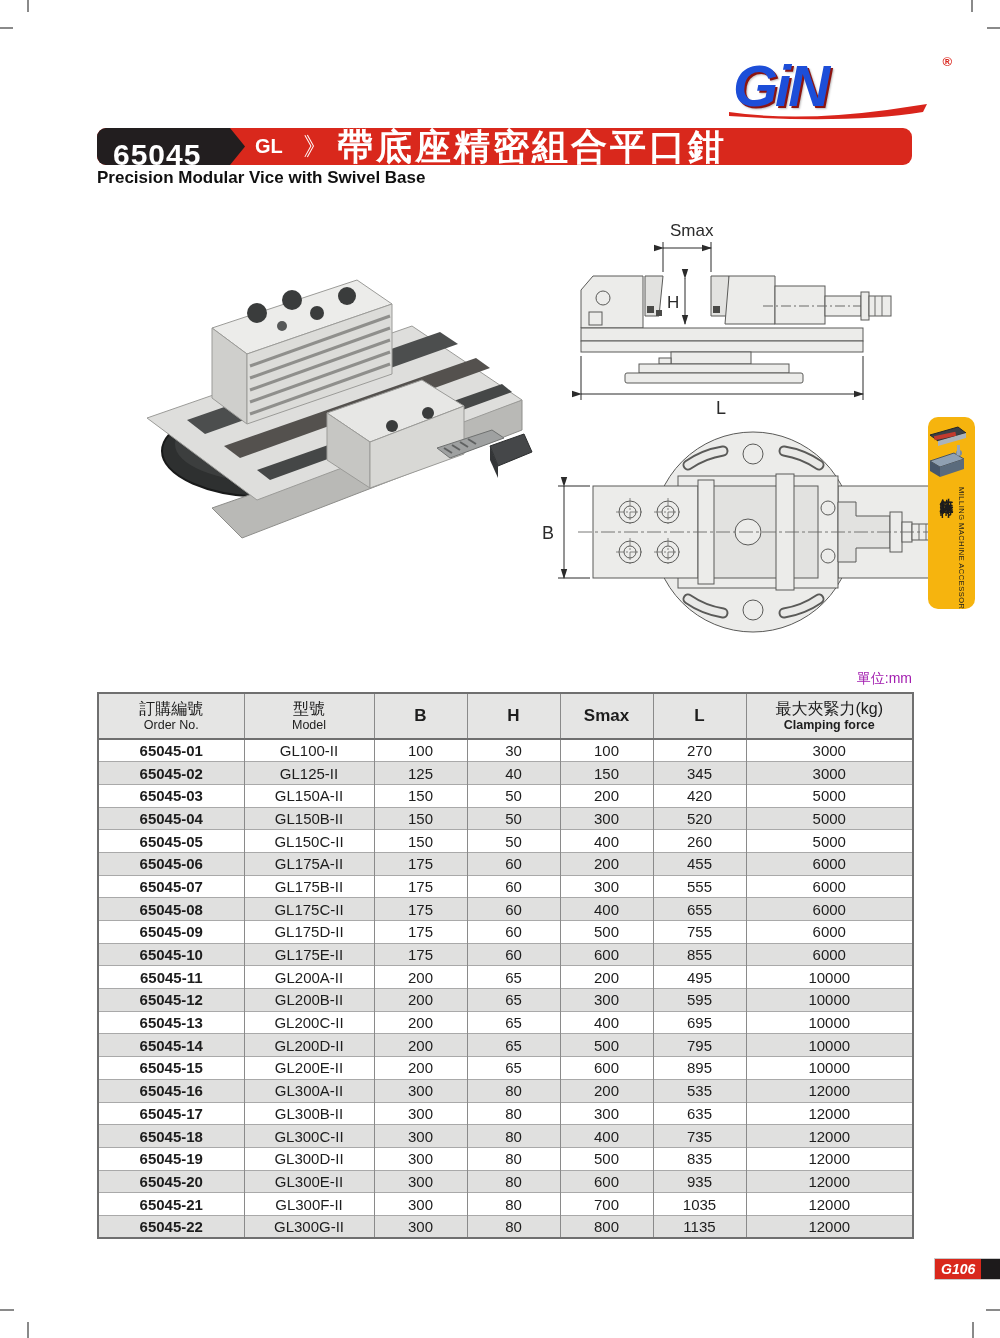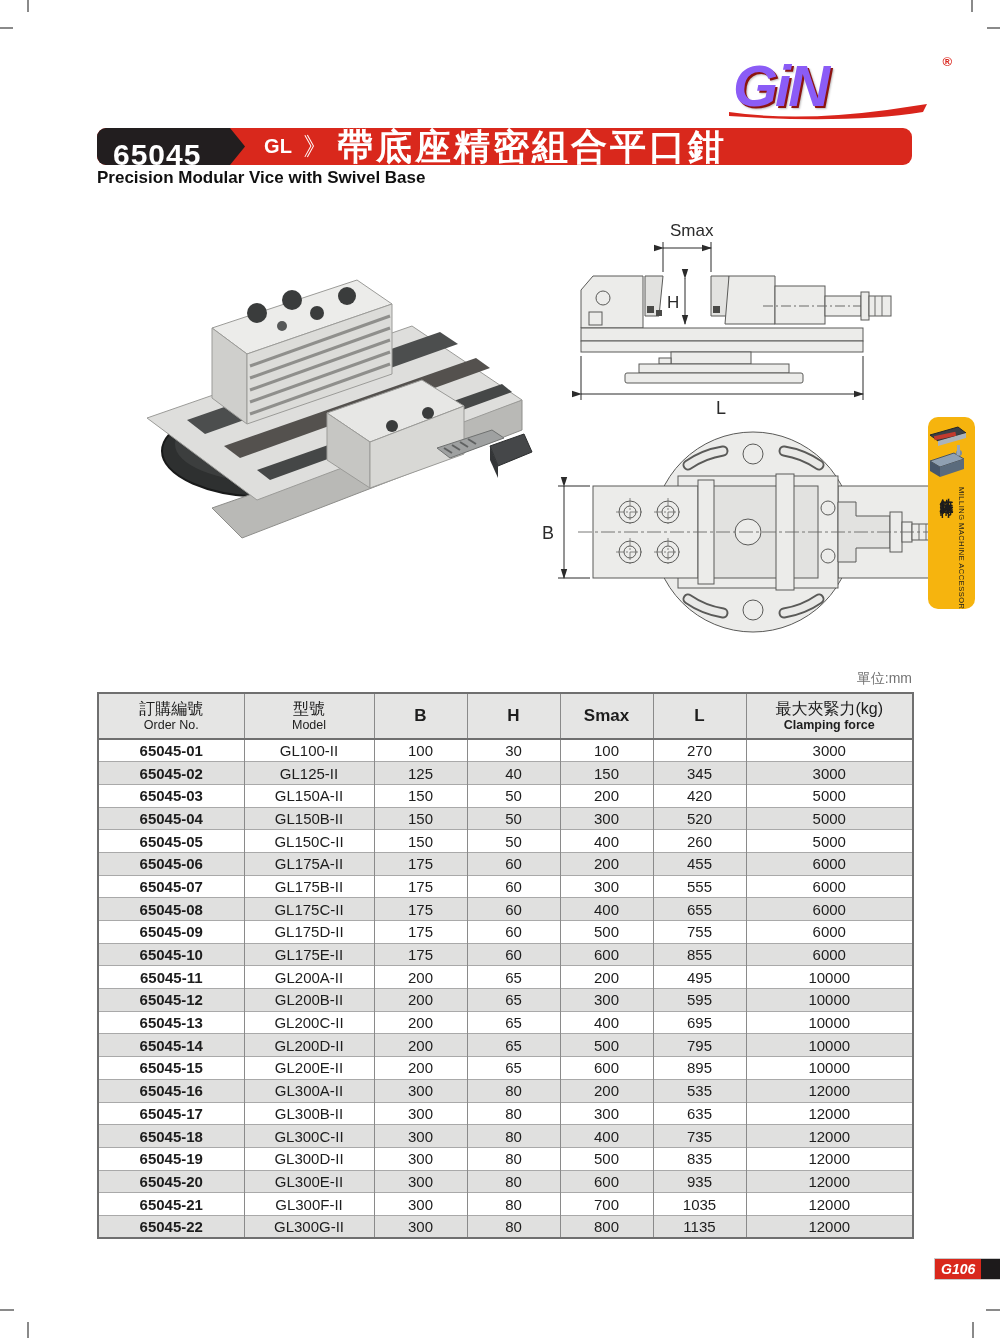--- a/index.html
+++ b/index.html
@@ -6,33 +6,33 @@
   html,body { background:#ffffff; }
   body { font-family:"Liberation Sans","DejaVu Sans",sans-serif; }
   .page { position:relative; width:1000px; height:1338px; background:#fff; overflow:hidden; }
 
   
   .crop { position:absolute; background:#8a8a8a; }
 
   
   .logo { position:absolute; top:56px; right:52px; width:215px; height:66px; }
   .logo-text { font-style:italic; font-weight:bold; font-size:58px; letter-spacing:-3px;
-    color:#8b5cf6; text-shadow:2px 2px 0 #8c1410, 3px 3px 2px rgba(0,0,0,.25);
+    color:#1d4ed8; text-shadow:2px 2px 0 #8c1410, 3px 3px 2px rgba(0,0,0,.25);
     font-family:"Liberation Sans",sans-serif; line-height:60px; }
   .logo-reg { position:absolute; top:-2px; right:-4px; font-size:13px; color:#d9251c; font-weight:bold; font-style:normal;}
   .logo-swoosh { position:absolute; left:-6px; bottom:2px; width:210px; height:18px; }
 
   
   .titlebar { position:absolute; left:97px; top:128px; width:815px; height:37px; }
   .titlebar .red { position:absolute; inset:0; background:#d9281c; border-radius:9px; }
   .titlebar .black { position:absolute; left:0; top:0; width:148px; height:37px; background:#221e1f;
     border-radius:9px 0 0 9px; clip-path:polygon(0 0, calc(100% - 15px) 0, 100% 50%, calc(100% - 15px) 100%, 0 100%);
     display:flex; align-items:center; }
   .code { color:#fff; font-weight:bold; font-size:30px; letter-spacing:1px; padding-left:16px; line-height:37px;margin-top:16px; }
-  .series { position:absolute; left:158px; top:0; width:46px; text-align:center; color:#fff; font-weight:bold; font-size:20px; line-height:37px; }
+  .series { position:absolute; left:158px; top:0; width:46px; text-align:left; color:#fff; font-weight:bold; font-size:20px; line-height:37px; }
   .chev { position:absolute; left:206px; top:0; color:#fff; font-size:25px; line-height:36px; font-weight:normal; }
   .title-zh { position:absolute; left:240px; top:0; color:#fff; font-weight:bold; font-size:36px; line-height:38px; letter-spacing:3px; }
   .title-en { position:absolute; left:97px; top:168px; width:815px; font-weight:bold; font-size:17px; color:#101010; }
 
   
   .photo { position:absolute; left:92px; top:208px; width:445px; height:335px; }
   .sideview { position:absolute; left:563px; top:220px; width:345px; height:198px; }
   .topview { position:absolute; left:538px; top:420px; width:402px; height:226px; }
   svg text { font-family:"Liberation Sans","DejaVu Sans",sans-serif; fill:#2b2b2b; }
   .draw { fill:#ececea; stroke:#5a5a58; stroke-width:1; }
@@ -40,21 +40,21 @@
   .dim { stroke:#2b2b2b; stroke-width:1; fill:none; }
 
   
   .tab { position:absolute; left:928px; top:417px; width:47px; height:192px; background:#f6b40e; border-radius:10px; overflow:hidden; }
   .tab-imgs { margin:6px auto 2px auto; width:40px; }
   .tab-texts { display:flex; justify-content:center; gap:2px; }
   .tab-zh { writing-mode:vertical-rl; text-orientation:upright; font-size:13.5px; font-weight:bold; color:#1c1c1c; letter-spacing:2px; }
   .tab-en { writing-mode:vertical-rl; font-size:7.5px; color:#1c1c1c; letter-spacing:.5px; line-height:9px; }
 
   
-  .units { position:absolute; left:97px; top:670px; width:815px; text-align:right; font-size:14px; color:#737373; }
+  .units { position:absolute; left:97px; top:670px; width:815px; text-align:right; font-size:14px; color:#a21caf; }
   .spec { position:absolute; left:97px; top:692px; width:815px; border-collapse:collapse; table-layout:fixed;
     border:2px solid #6f6f6f; font-size:15px; color:#1d1d1d; }
   .spec thead th { background:#e5e5e4; border-bottom:2px solid #6f6f6f; border-left:1px solid #8a8a8a;
     height:46px; font-weight:normal; padding:2px 0; }
   .spec thead th:first-child { border-left:none; }
   .spec .h-zh { font-size:16px; display:block; line-height:18px; }
   .spec .h-en { font-size:12.5px; display:block; line-height:14px; }
   .spec .h-dim { font-size:17px; font-weight:bold; }
   .spec td { border-left:1px solid #8a8a8a; border-top:1px solid #a9a9a9; text-align:center; height:22.7px; padding:0; }
   .spec td:first-child { border-left:none; font-weight:bold; }

